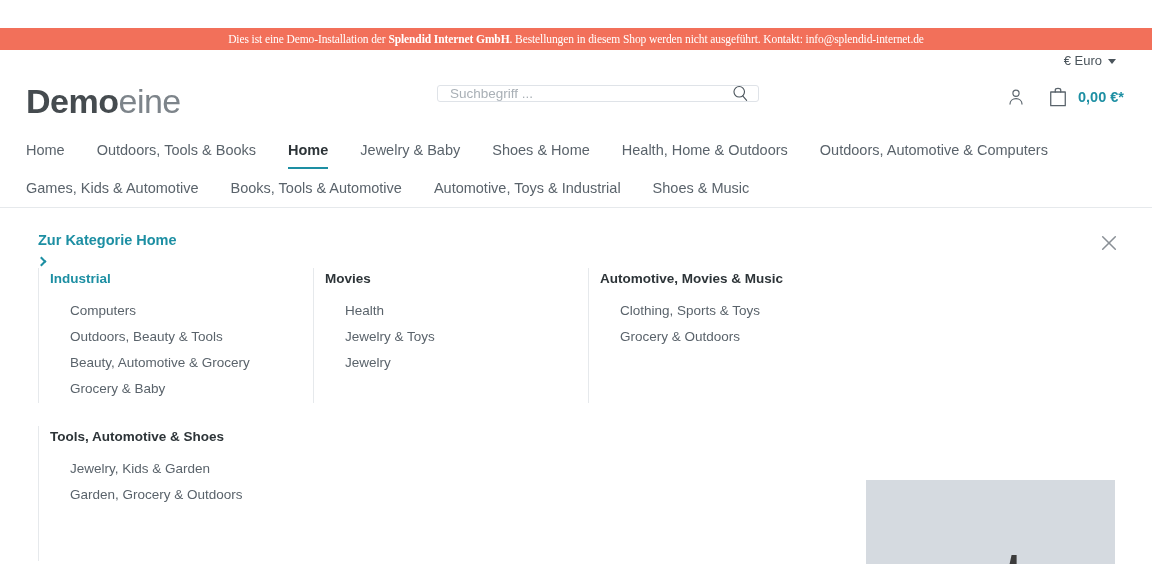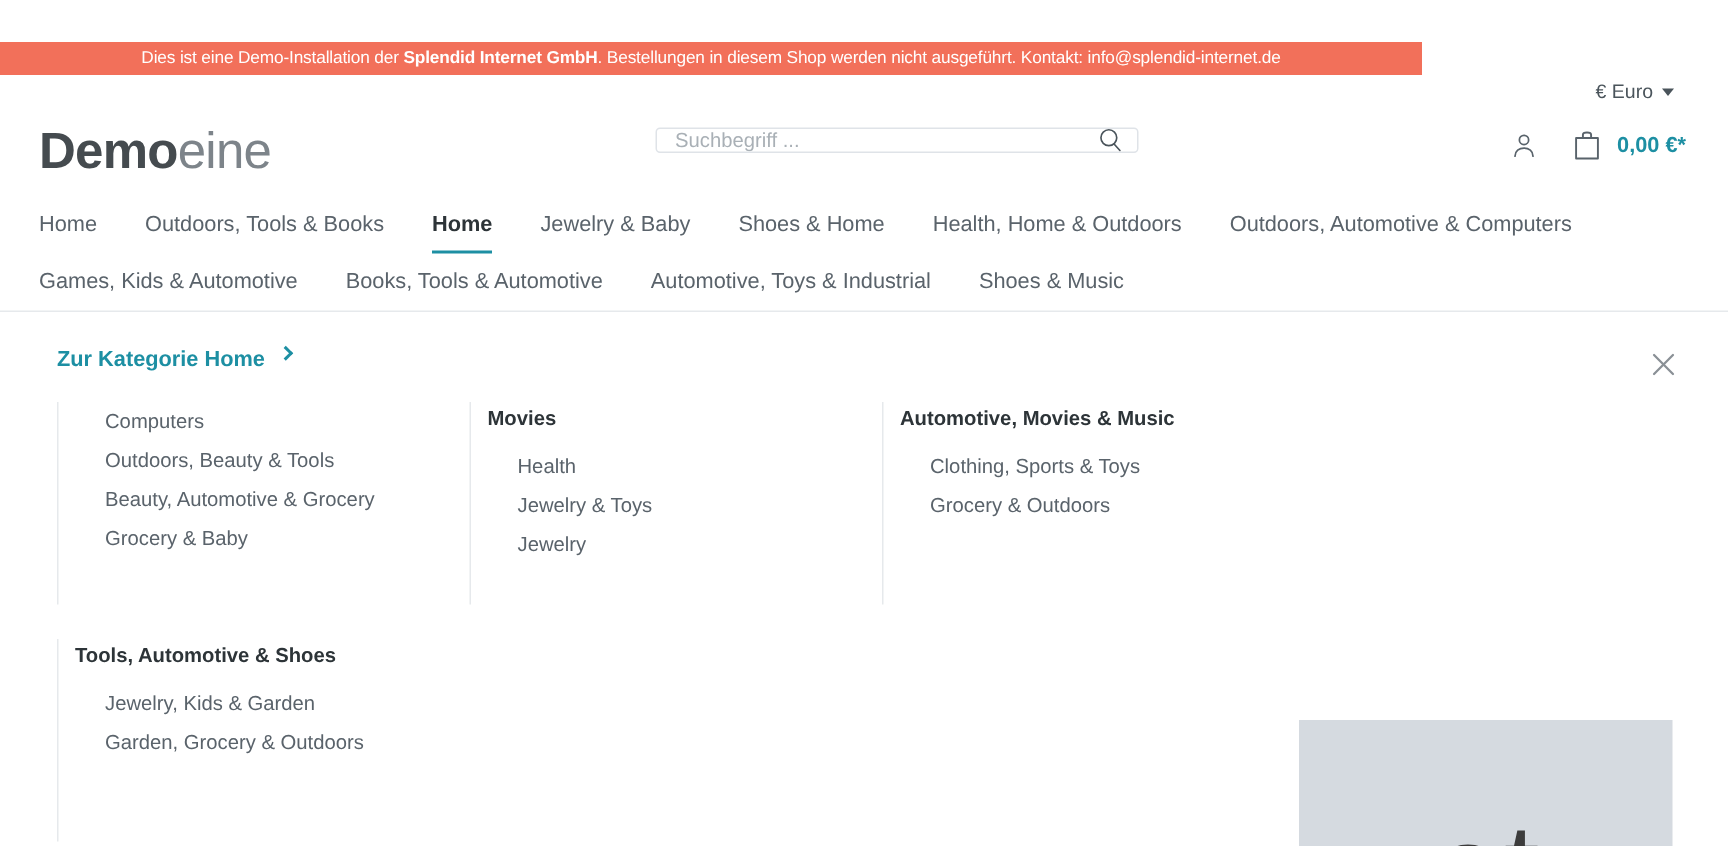--- a/index.html
+++ b/index.html
@@ -14,29 +14,30 @@
     font-family: "Liberation Sans", sans-serif;
     color: #4a545b;
     overflow: hidden;
   }
 
   
   .demo-banner {
     position: absolute;
     top: 28px;
     left: 0;
-    width: 948px;
+    width: 1152px;
     height: 22px;
     background: #f2705a;
     color: #ffffff;
     font-size: 11.5px;
     line-height: 22px;
     text-align: center;
     white-space: nowrap;
     letter-spacing: -0.1px;
+    font-family: Liberation Serif, serif;
   }
   .demo-banner b { font-weight: 700; }
 
   
   .utility-row {
     position: absolute;
     top: 50px;
     left: 0;
     width: 1152px;
     height: 26px;
@@ -188,20 +189,21 @@
     border-top: 1px solid #e6e9ec;
   }
   .flyout-head {
     position: absolute;
     top: 24px;
     left: 38px;
     display: flex;
     align-items: flex-start;
     gap: 10px;
     cursor: pointer;
+    flex-direction: column;
   }
   .flyout-head-label {
     font-size: 14.5px;
     font-weight: 700;
     color: #1d8fa3;
     white-space: nowrap;
   }
   .chev-right {
     width: 7px; height: 7px;
     border-right: 2px solid #1d8fa3;
@@ -351,20 +353,21 @@
 
   <button class="close-btn">
     <svg width="18" height="18" viewBox="0 0 20 20">
       <line x1="3" y1="3" x2="17" y2="17" stroke="#8a9096" stroke-width="1.7" stroke-linecap="round"></line>
       <line x1="17" y1="3" x2="3" y2="17" stroke="#8a9096" stroke-width="1.7" stroke-linecap="round"></line>
     </svg>
   </button>
 
   <div class="columns" id="cols-row1">
       <div class="col">
+        <div class="col-title accent">Industrial</div>
         <div class="col-link">Computers</div>
         <div class="col-link">Outdoors, Beauty &amp; Tools</div>
         <div class="col-link">Beauty, Automotive &amp; Grocery</div>
         <div class="col-link">Grocery &amp; Baby</div>
       </div>
       <div class="col">
         <div class="col-title">Movies</div>
         <div class="col-link">Health</div>
         <div class="col-link">Jewelry &amp; Toys</div>
         <div class="col-link">Jewelry</div>

